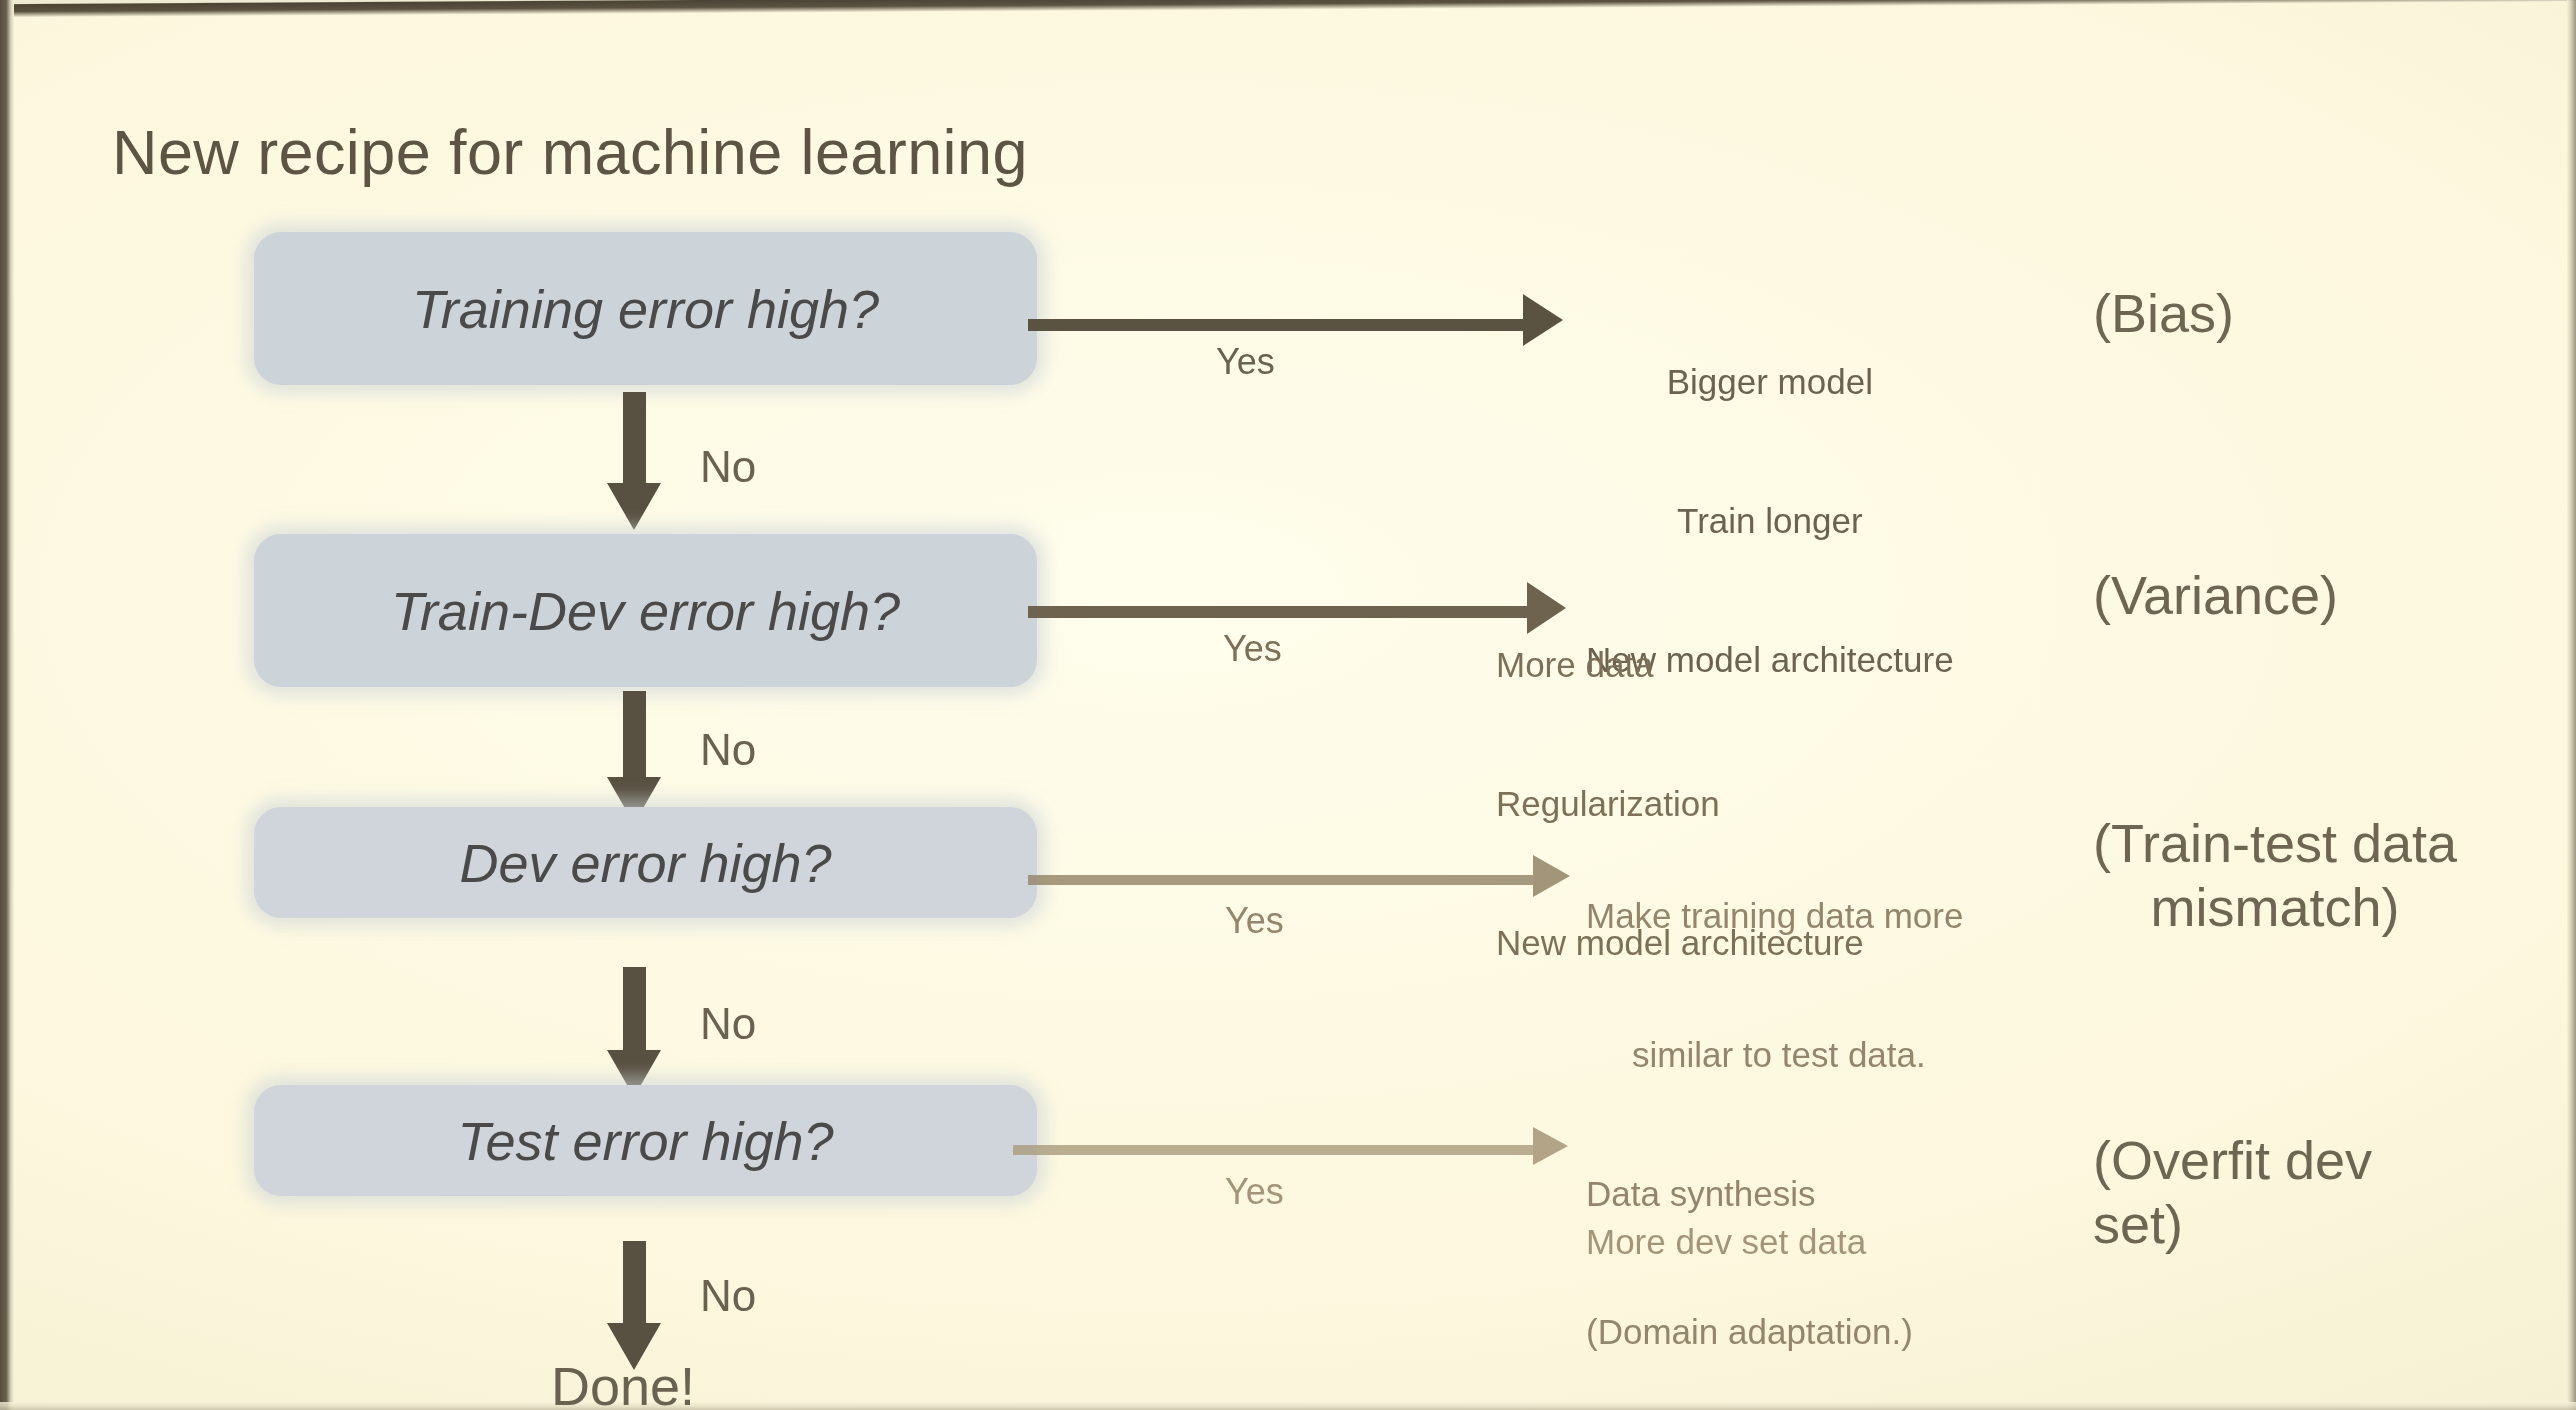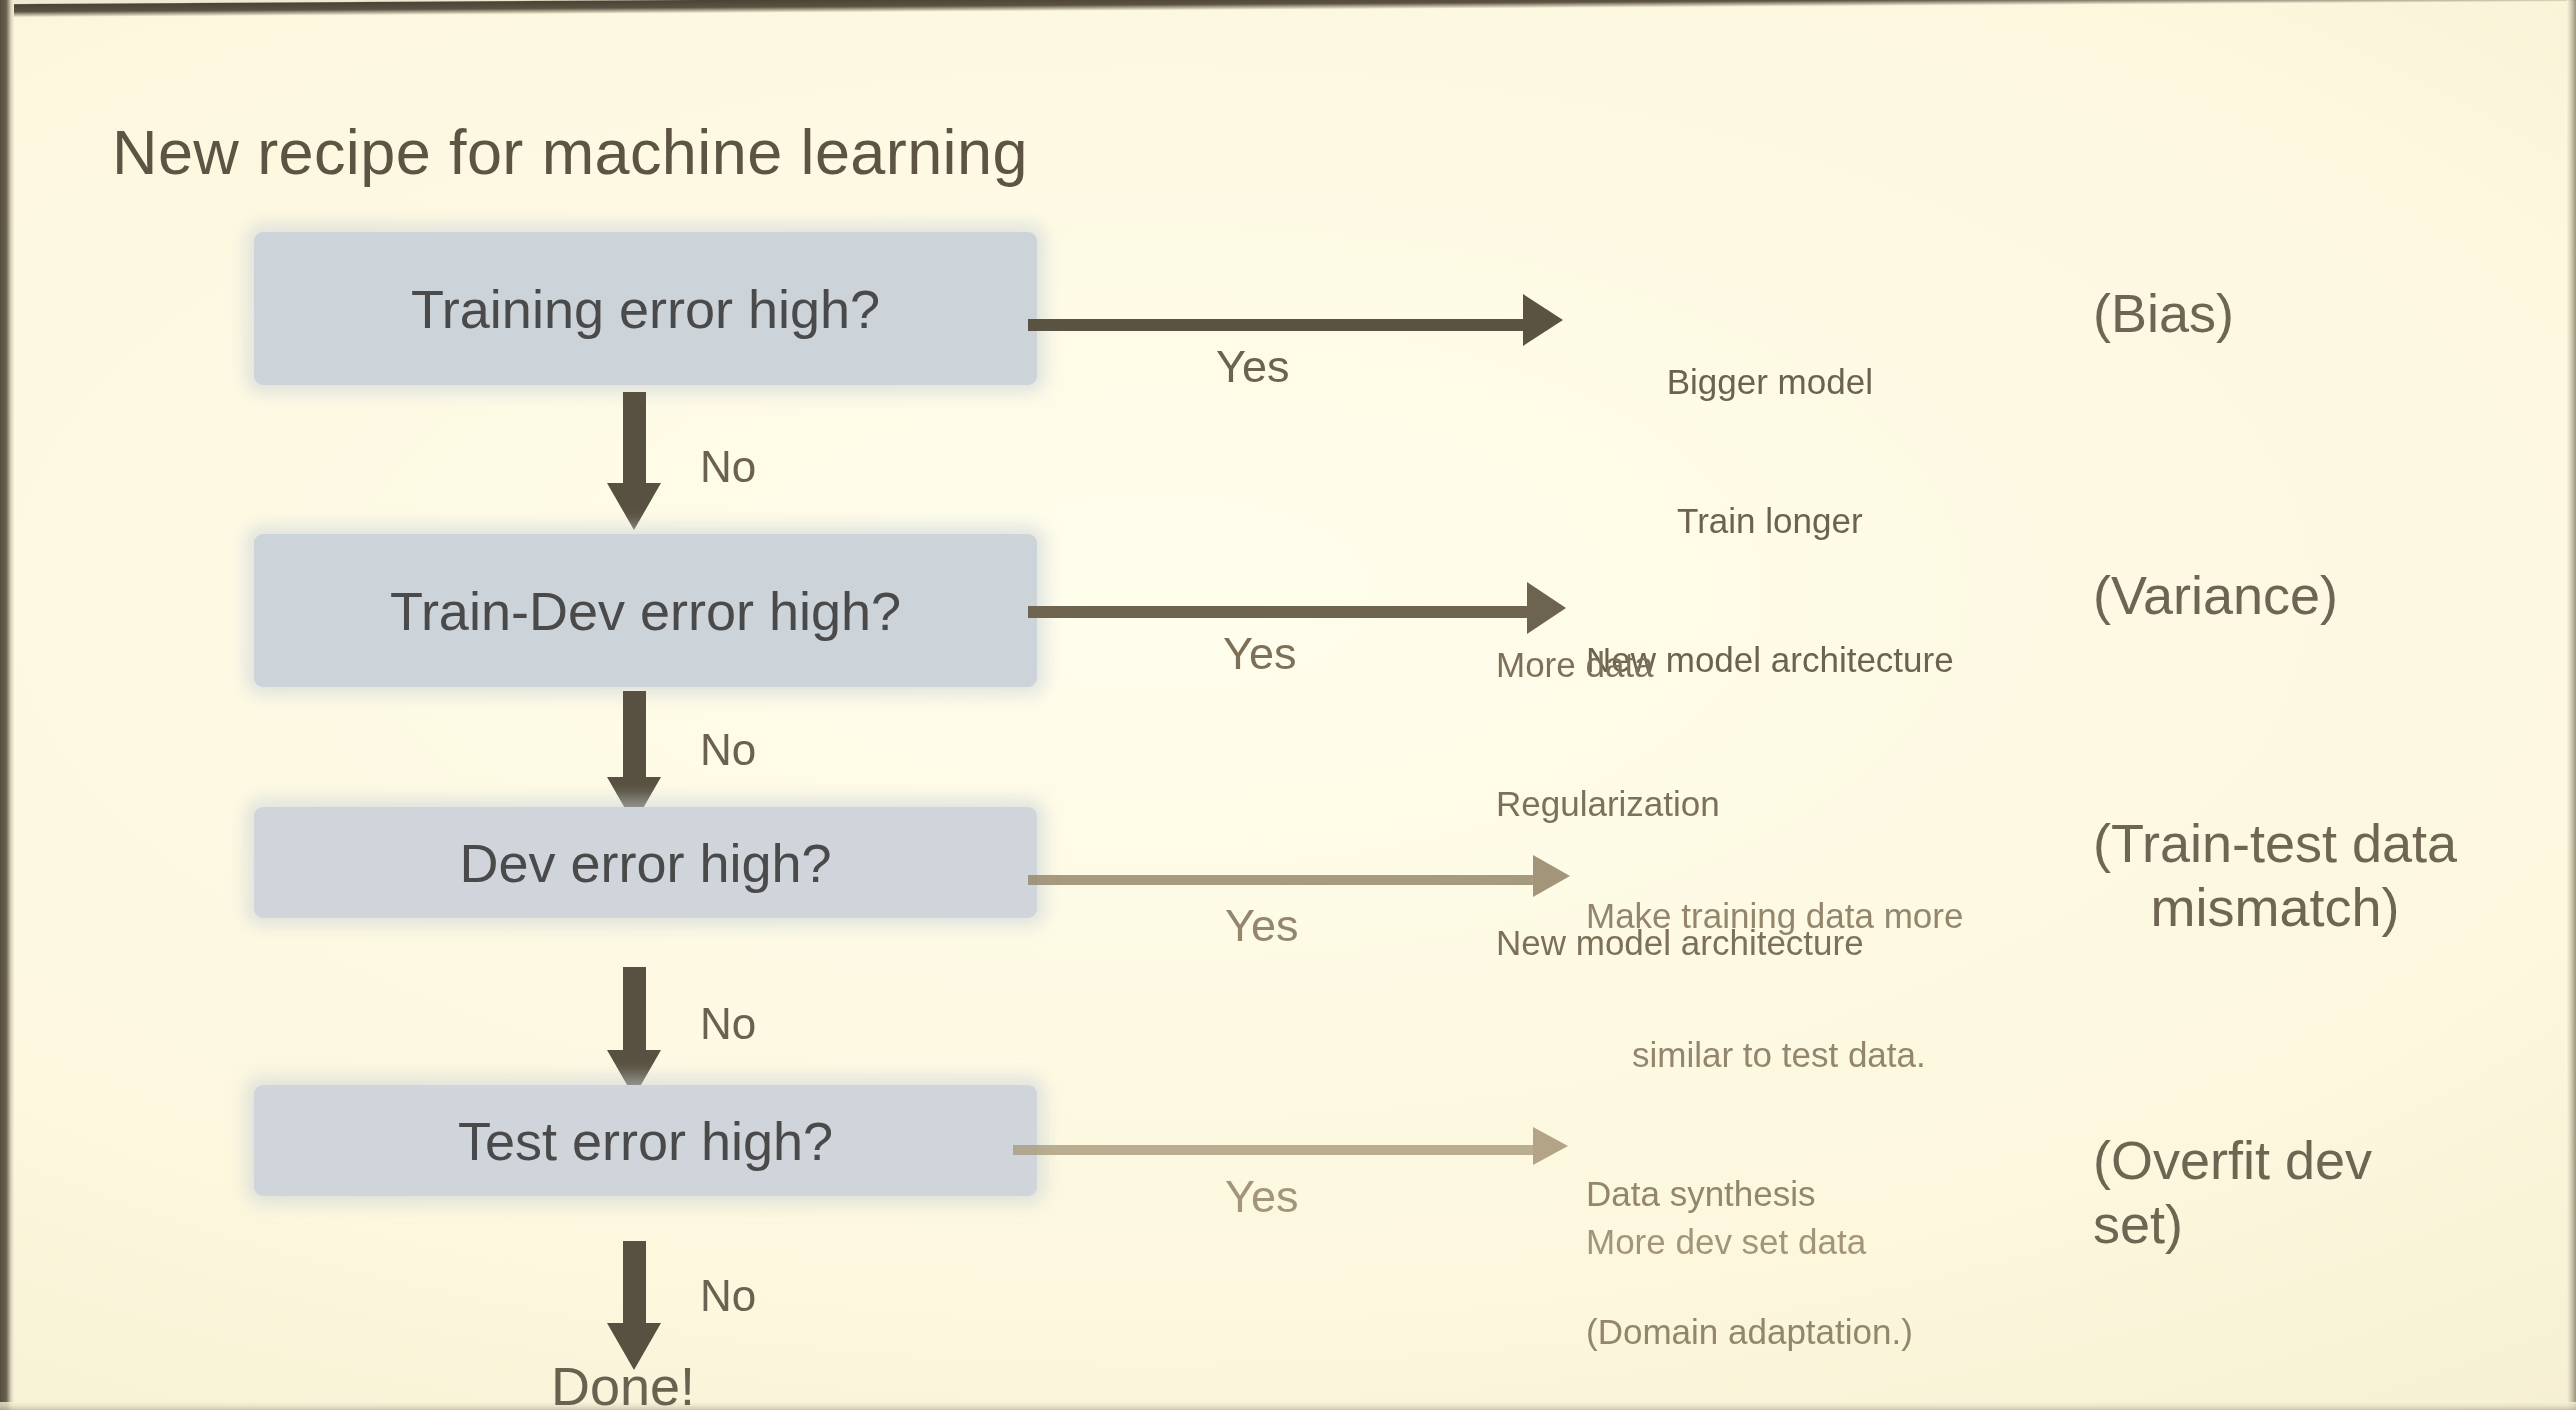--- a/index.html
+++ b/index.html
@@ -63,28 +63,29 @@
     font-size: 63px;
     letter-spacing: 0.4px;
     color: #5d5444;
     white-space: nowrap;
   }
 
   
   .qbox {
     position: absolute;
     background: #ccd3d9;
-    border-radius: 9px;
+    border-radius: 27px;
     display: flex;
     align-items: center;
     justify-content: center;
     color: #4a4a4a;
     font-size: 54px;
     white-space: nowrap;
     box-shadow: 0 0 15.8px 8.8px rgba(204,211,217,0.55);
+    font-style: italic;
   }
   .qbox.faded { background:#cfd5da; }
 
   
   .varrow {
     position: absolute;
     width: 23px;
     background: #585040;
   }
   .vhead {
@@ -107,21 +108,21 @@
     height: 12.3px;
   }
   .hhead {
     position: absolute;
     width: 0; height: 0;
     border-top: 26px solid transparent;
     border-bottom: 26px solid transparent;
   }
   .yeslabel {
     position: absolute;
-    font-size: 45px;
+    font-size: 36px;
     white-space: nowrap;
   }
 
   
   .remedy {
     position: absolute;
     font-size: 35px;
     line-height: 1.32;
     white-space: pre;
   }

